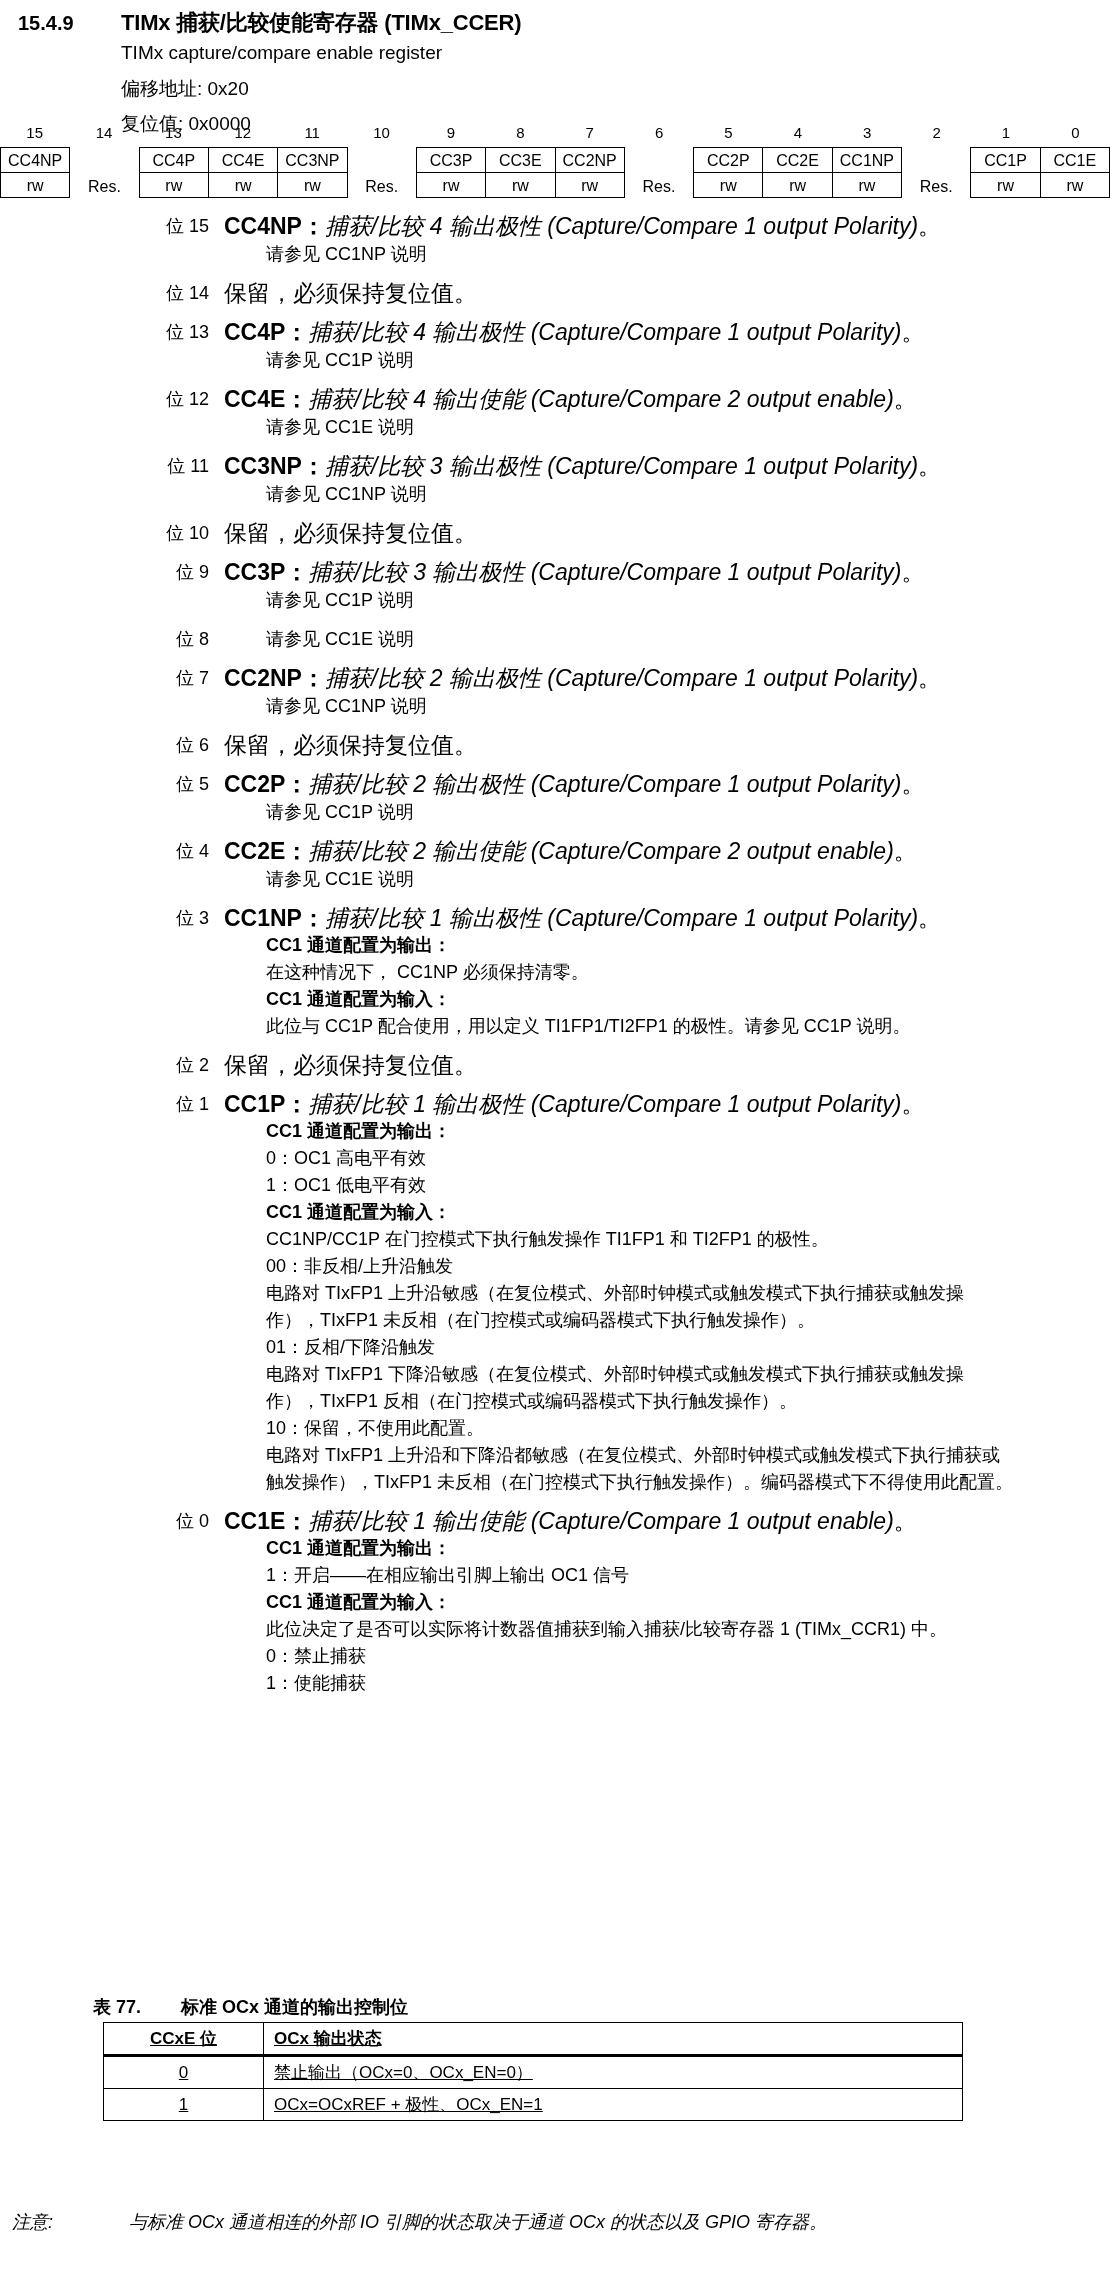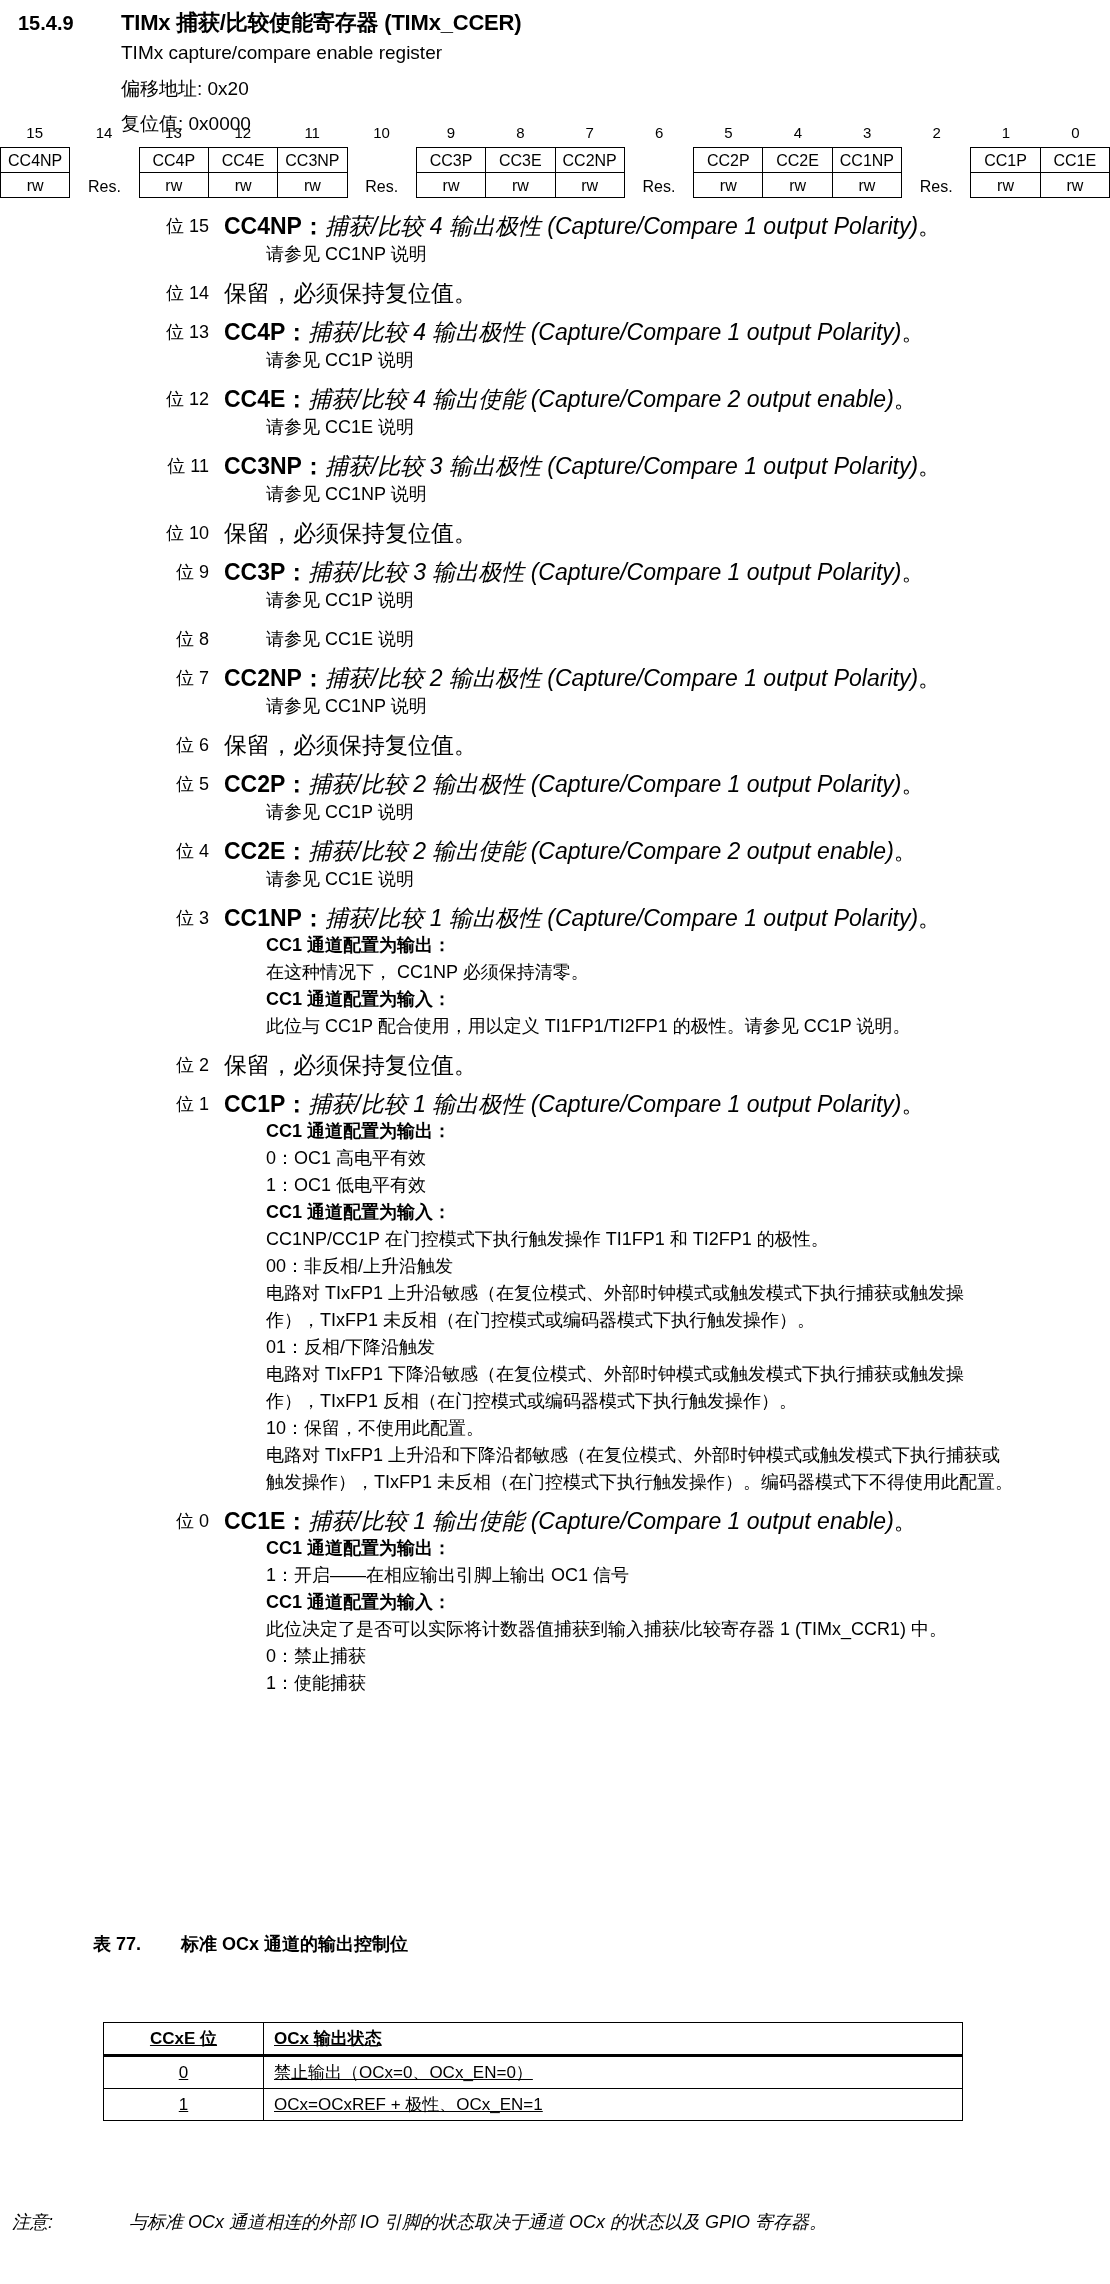--- a/index.html
+++ b/index.html
@@ -342,21 +342,21 @@
         <div class="bit-body" style="font-weight: bold;">CC1 通道配置为输出：</div>
         <div class="bit-body">1：开启——在相应输出引脚上输出 OC1 信号</div>
         <div class="bit-body" style="font-weight: bold;">CC1 通道配置为输入：</div>
         <div class="bit-body">此位决定了是否可以实际将计数器值捕获到输入捕获/比较寄存器 1 (TIMx_CCR1) 中。</div>
         <div class="bit-body">0：禁止捕获</div>
         <div class="bit-body">1：使能捕获</div>
       </div>
     </div>
   </div>
 
-<div class="tbl77-cap" id="t77cap" style="top: 1932px;">
+<div class="tbl77-cap" id="t77cap" style="top: 1995px;">
   <span class="num">表 77.</span><span>标准 OCx 通道的输出控制位</span>
 </div>
 
 <table class="tbl77" id="t77" style="top: 2022px;">
   <thead>
     <tr>
       <th>CCxE 位</th>
       <th>OCx 输出状态</th>
     </tr>
   </thead>

